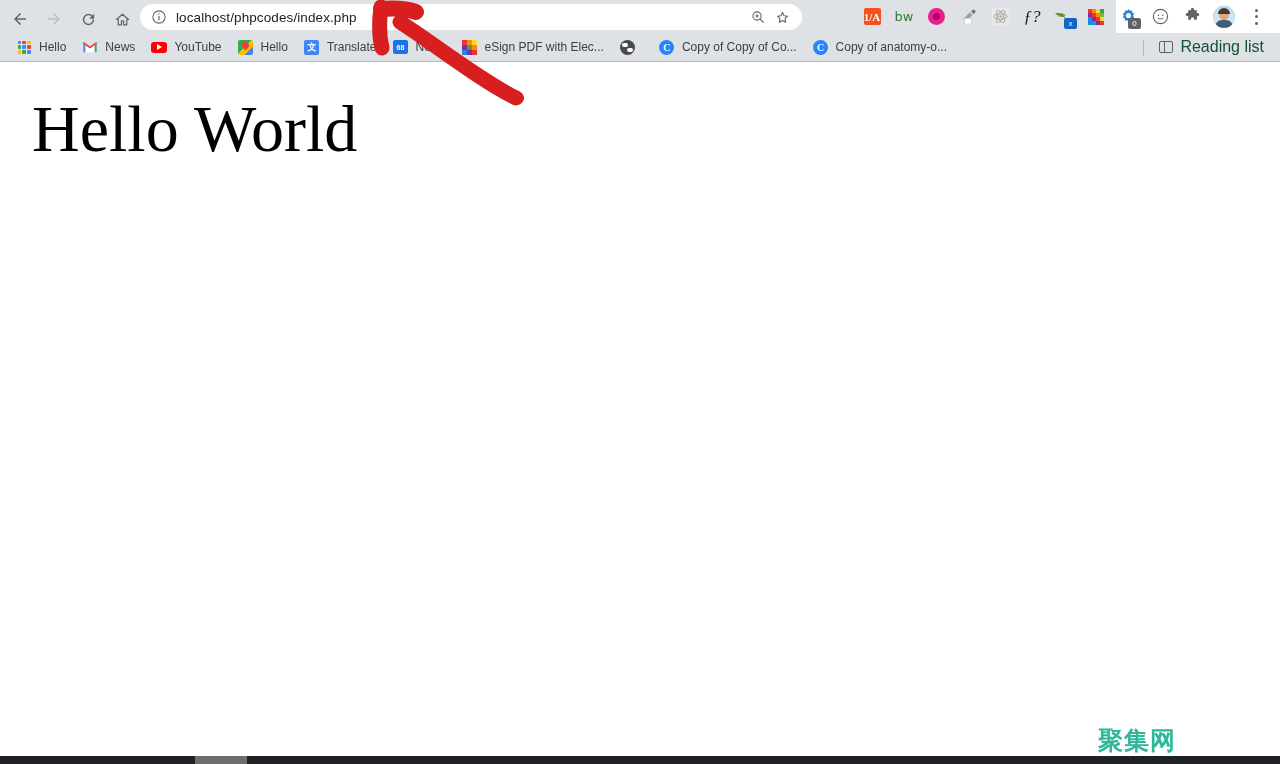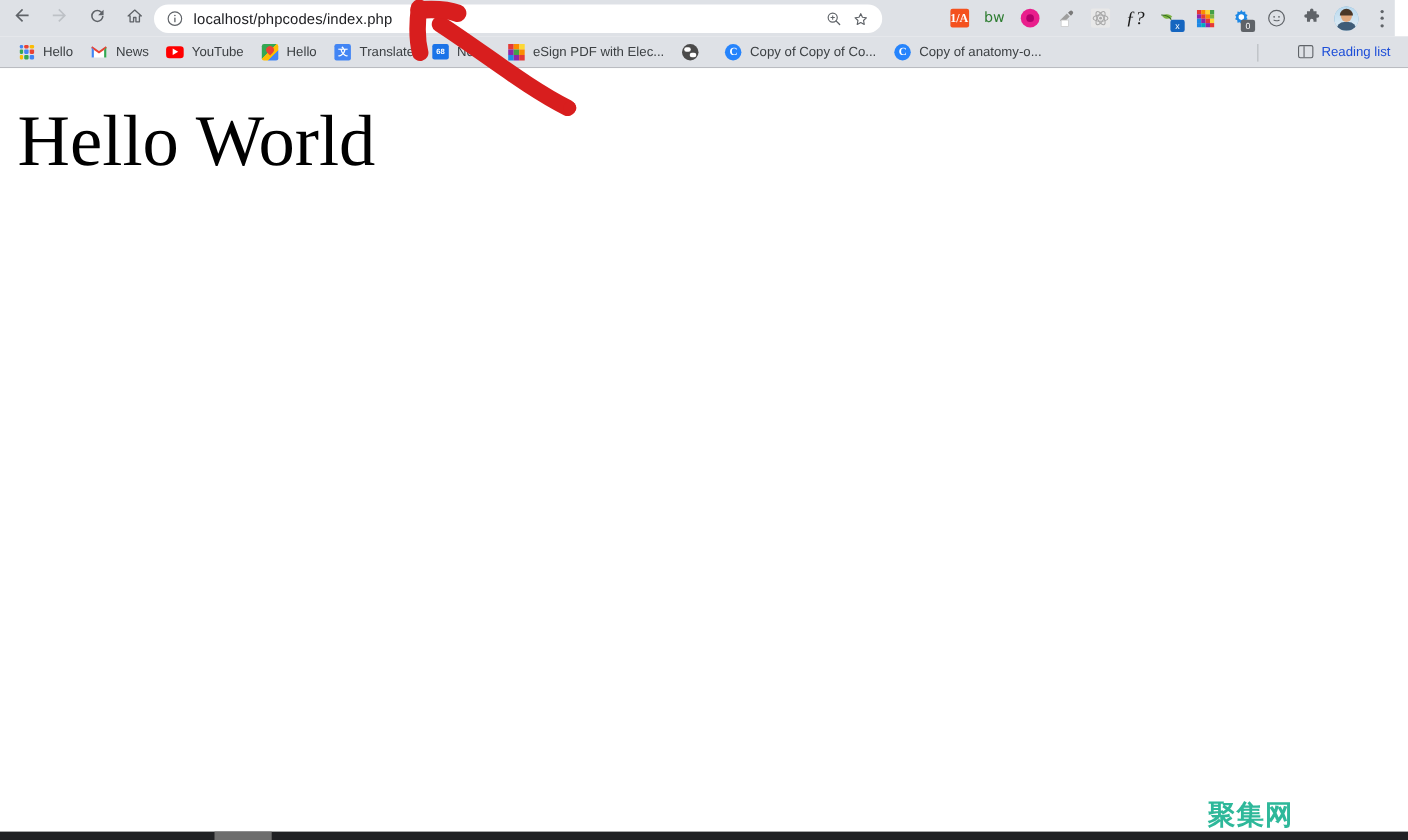--- a/index.html
+++ b/index.html
@@ -16,25 +16,25 @@
     position: relative;
     width: 1280px;
     height: 764px;
     background: #ffffff;
   }
 
   
   .toolbar {
     position: absolute;
     top: 0; left: 0;
-    width: 1268px;
+    width: 1116px;
     height: 33px;
     background: #dee1e6;
     display: flex;
-    align-items: flex-start;
+    align-items: flex-end;
   }
 
   .nav-btn {
     width: 28px;
     height: 28px;
     margin-left: 6px;
     display: flex;
     align-items: center;
     justify-content: center;
     border-radius: 50%;
@@ -263,21 +263,21 @@
   .reading-list {
     position: absolute;
     right: 8px;
     top: 3px;
     display: flex;
     align-items: center;
     height: 22px;
     padding: 0 8px;
     border-radius: 4px;
   }
-  .reading-list .lbl { margin-left: 7px; font-size: 12px; color: #1d4ed8; }
+  .reading-list .lbl { margin-left: 7px; font-size: 16px; color: #14532d; }
   .rl-sep {
     position: absolute;
     right: 136px;
     top: 7px;
     width: 1px;
     height: 16px;
     background: #b6b9bd;
   }
   .rl-icon {
     width: 14px; height: 12px;
@@ -296,21 +296,21 @@
   .page {
     position: absolute;
     top: 62px; left: 0;
     width: 1280px;
     height: 694px;
     background: #ffffff;
   }
   .page h1 {
     margin: 0;
     position: absolute;
-    left: 16px;
+    left: 32px;
     top: 34px;
     font-family: "Liberation Serif", serif;
     font-size: 66px;
     font-weight: normal;
     color: #000000;
     letter-spacing: 0px;
     line-height: 1;
   }
 
   

